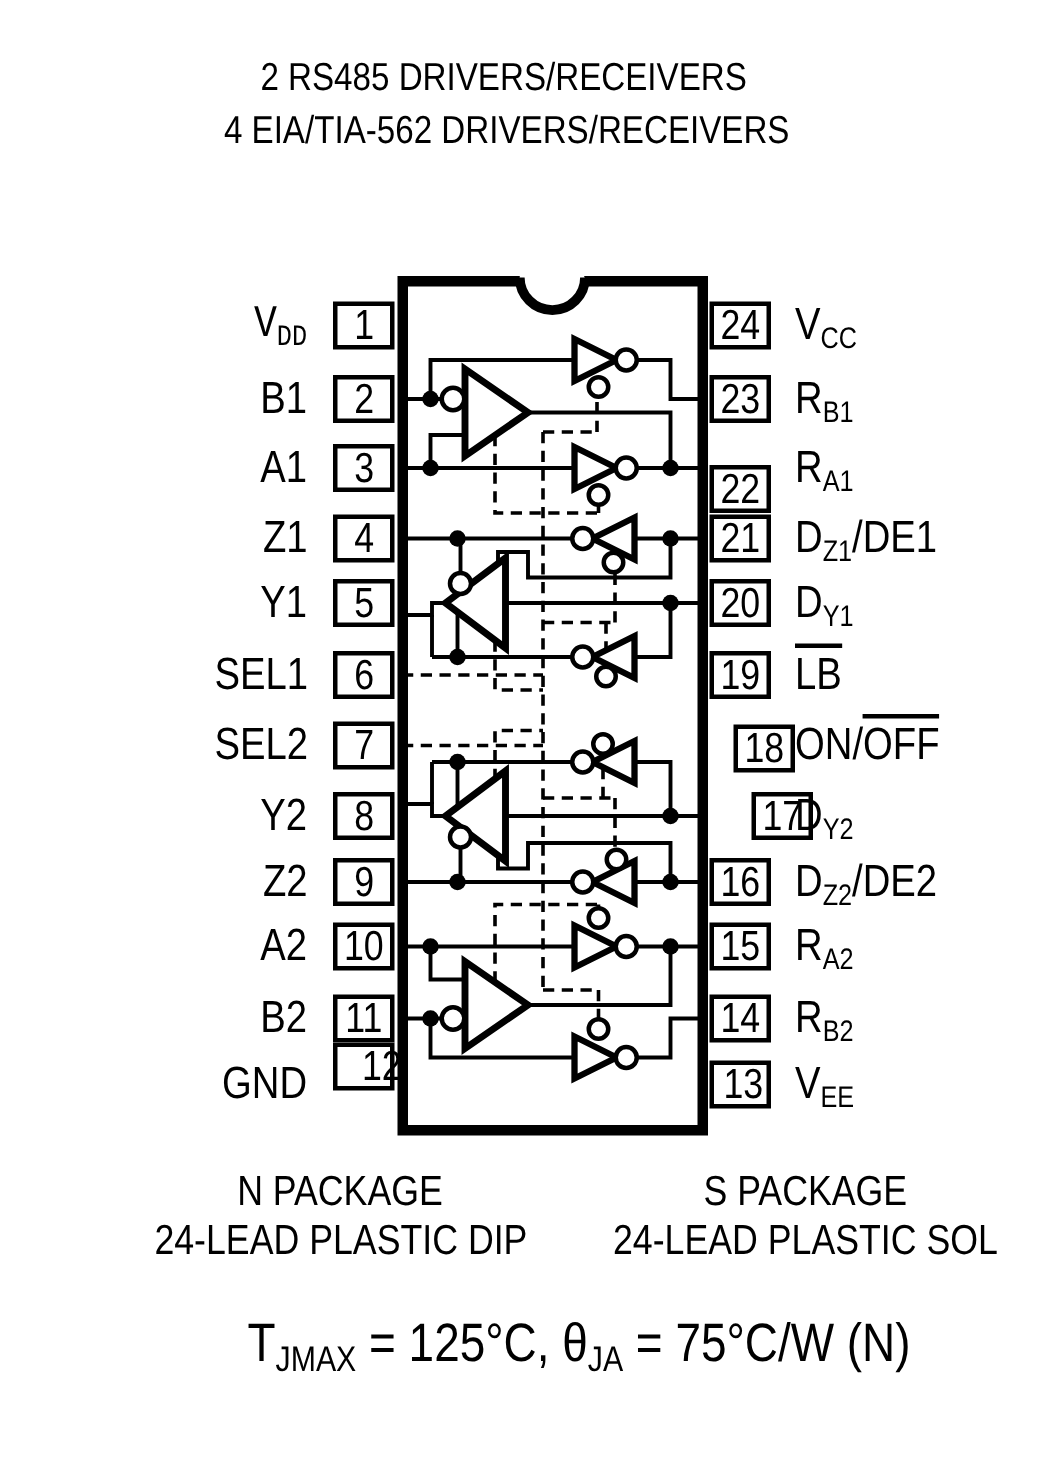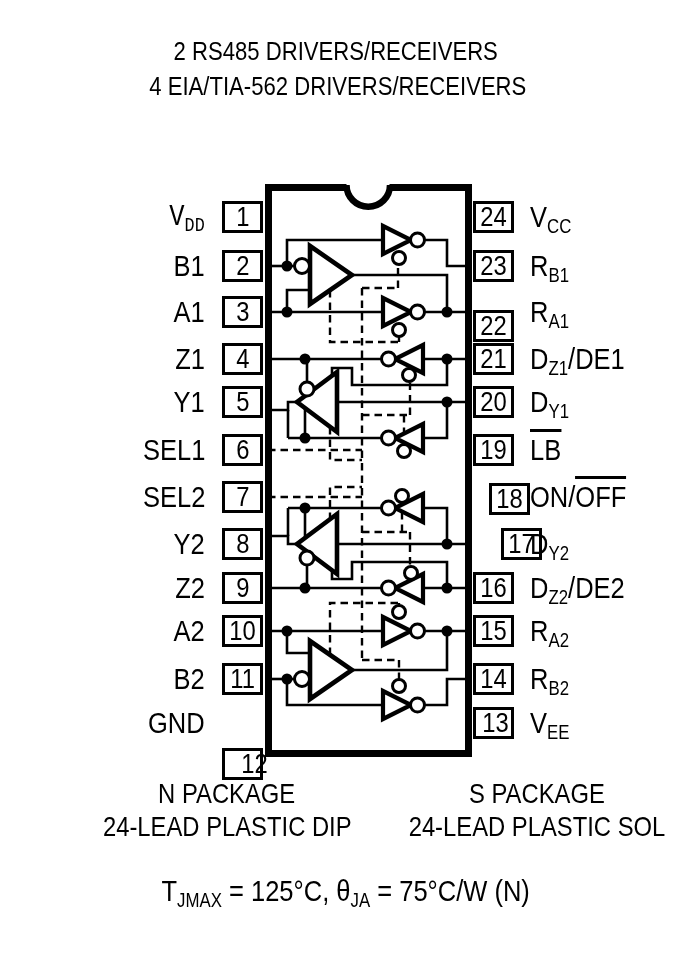--- a/index.html
+++ b/index.html
@@ -7,21 +7,21 @@
          font-family:"Liberation Sans",sans-serif;color:#000;}
   .abs{position:absolute;}
   svg{position:absolute;left:0;top:0;}
   .ctr{text-align:center;}
   .cond{display:inline-block;transform:scaleX(0.85);transform-origin:center center;white-space:nowrap;}
   .cond-l{display:inline-block;transform:scaleX(0.85);transform-origin:0 50%;white-space:nowrap;}
   .cond-r{display:inline-block;transform:scaleX(0.85);transform-origin:100% 50%;white-space:nowrap;}
   .title{font-size:26px;line-height:35px;letter-spacing:0;}
   .topview{font-size:30px;}
   .pkg{font-size:28px;line-height:33px;}
-  .thermal{font-size:30px;}
+  .thermal{font-size:36px;}
   .pinlabel{font-size:30px;line-height:32px;height:32px;}
   .pinlabel-left{width:165px;text-align:right;}
   .pinlabel-right{width:170px;text-align:left;}
   .pinbox{width:41px;height:32px;border:3.5px solid #000;background:#fff;box-sizing:border-box;
           display:flex;align-items:center;justify-content:center;font-size:28px;}
   .sub{font-size:0.66em;position:relative;top:0.30em;letter-spacing:0;}
   .over{border-top:3px solid #000;padding-top:1px;}
   .seg{white-space:pre;}
 </style>
 </head>
@@ -203,21 +203,21 @@
       </div>
       <div class="abs pinbox" style="left: 222px; top: 572px;">
         <span class="cond">9</span>
       </div>
       <div class="abs pinbox" style="left: 222px; top: 615px;">
         <span class="cond">10</span>
       </div>
       <div class="abs pinbox" style="left: 222px; top: 663px;">
         <span class="cond">11</span>
       </div>
-      <div class="abs pinbox" style="left: 222px; top: 748px; padding-left: 24px;">
+      <div class="abs pinbox" style="left: 222px; top: 695px; padding-left: 24px;">
         <span class="cond">12</span>
       </div>
     </div>
   <div id="pins-right-boxes">
       <div class="abs pinbox" style="left: 473px; top: 201px; align-items: center;">
         <span class="cond">24</span>
       </div>
       <div class="abs pinbox" style="left: 473px; top: 250px;">
         <span class="cond">23</span>
       </div>

